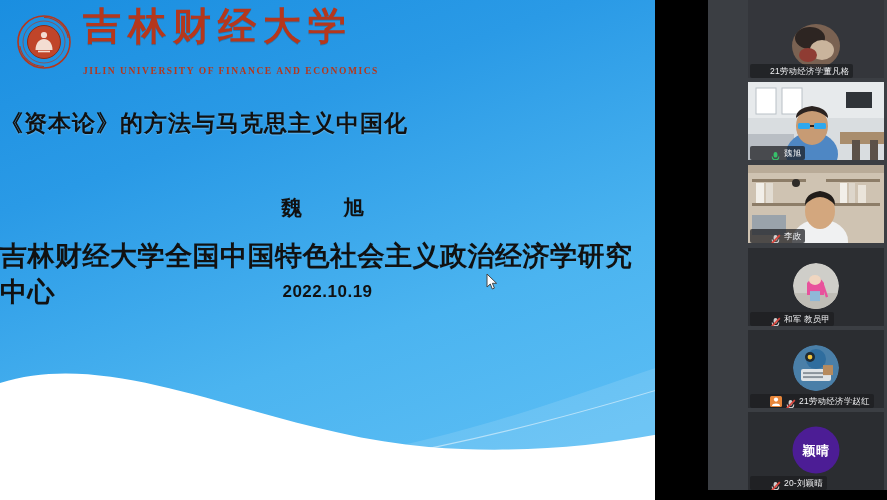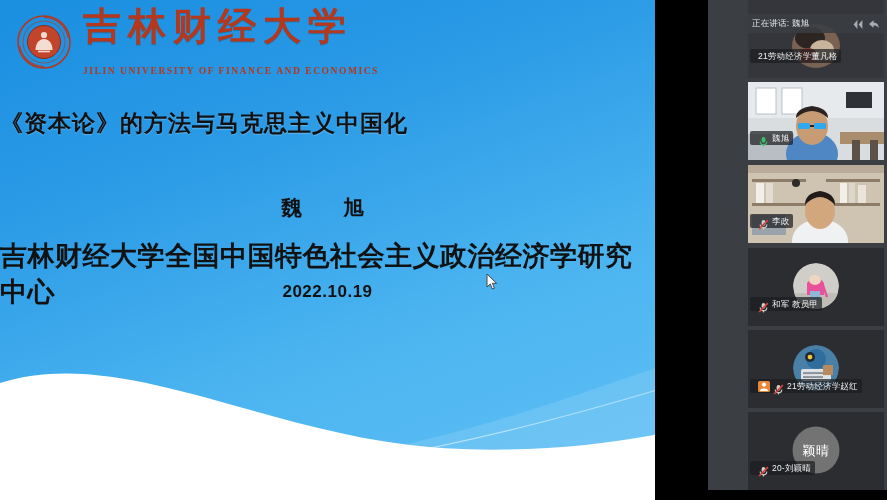--- a/index.html
+++ b/index.html
@@ -79,46 +79,46 @@
     position:absolute; left:40px; width:136px; height:78px;
     background:#2b2d31; overflow:hidden;
   }
   .tile.active { outline:2px solid #37c16a; outline-offset:-2px; }
 
   .tile-photo { position:absolute; inset:0; }
   .tile-photo svg { display:block; width:100%; height:100%; }
 
   
   .badge {
-    position:absolute; left:2px; bottom:15px;
+    position:absolute; left:2px; bottom:0;
     display:flex; align-items:center; gap:3px;
-    background:rgba(28,29,32,.72); padding:1px 4px 1px 8px;
+    background:rgba(28,29,32,.72); padding:1px 4px 1px 20px;
     border-radius:2px; max-width:132px;justify-content:center;
   }
   .badge-name {
     font-size:8.5px; color:#f0f1f3; white-space:nowrap;
     letter-spacing:.2px; line-height:12px;
   }
   .ic { width:11px; height:11px; flex:0 0 auto; display:block; }
   .host-chip {
     width:12px; height:11px; background:#e8863a; border-radius:1.5px;
     flex:0 0 auto; display:flex; align-items:center; justify-content:center;
   }
 
   
   .avatar-circle {
     position:absolute; left:50%; top:50%; transform:translate(-50%,-52%);
     width:46px; height:46px; border-radius:50%; overflow:hidden;
   }
   .avatar-initials {
     position:absolute; left:50%; top:50%; transform:translate(-50%,-52%);
     width:47px; height:47px; border-radius:50%;
-    background:#737373; color:#fff;
+    background:#4c1d95; color:#fff;
     display:flex; align-items:center; justify-content:center;
-    font-size:13px; font-weight:400; letter-spacing:.5px;
+    font-size:13px; font-weight:700; letter-spacing:.5px;
   }
 
   
   .speak-bar {
     position:absolute; left:40px; top:14px; width:136px; height:19px;
     background:rgba(58,61,66,.88);
     display:flex; align-items:center; padding:0 4px; z-index:5;
   }
   .speak-txt { font-size:8.5px; color:#e6e7e9; white-space:nowrap; letter-spacing:.2px; }
   .speak-ctrls { margin-left:auto; display:flex; align-items:center; gap:2px; }
@@ -327,33 +327,17 @@
             <rect x="3.6" y="1" width="3.8" height="5.6" rx="1.9" fill="#cfcfcf"></rect>
             <path d="M2.2 5.6 A3.3 3.3 0 0 0 8.8 5.6" fill="none" stroke="#cfcfcf" stroke-width="1.1"></path>
             <rect x="4.9" y="8.2" width="1.2" height="2.2" fill="#cfcfcf"></rect>
             <path d="M1.2 10 L9.8 1.2" stroke="#d9453c" stroke-width="1.7"></path>
           </svg>
         </span>
         <span class="badge-name">20-刘颖晴</span>
       </span>
     </div>
 
-    <div class="speak-bar">
-      <span class="speak-txt">正在讲话: 魏旭</span>
-      <span class="speak-ctrls">
-        <span class="ctrl">
-          <svg viewBox="0 0 13 13">
-            <path d="M5.4 2 L1.6 6.5 L5.4 11 Z" fill="#a9adb3"></path>
-            <path d="M10.4 2 L6.6 6.5 L10.4 11 Z" fill="#a9adb3"></path>
-          </svg>
-        </span>
-        <span class="ctrl">
-          <svg viewBox="0 0 13 13">
-            <path d="M2 6 L6.5 2.2 L6.5 4.4 C10 4.6 11.6 6.6 11.8 10 C10.4 7.8 8.6 7.4 6.5 7.4 L6.5 9.8 Z" fill="#a9adb3"></path>
-          </svg>
-        </span>
-      </span>
-    </div>
 
     <div class="strip-bottom"></div>
   </div>
 
 </div>
 
 </body></html>

